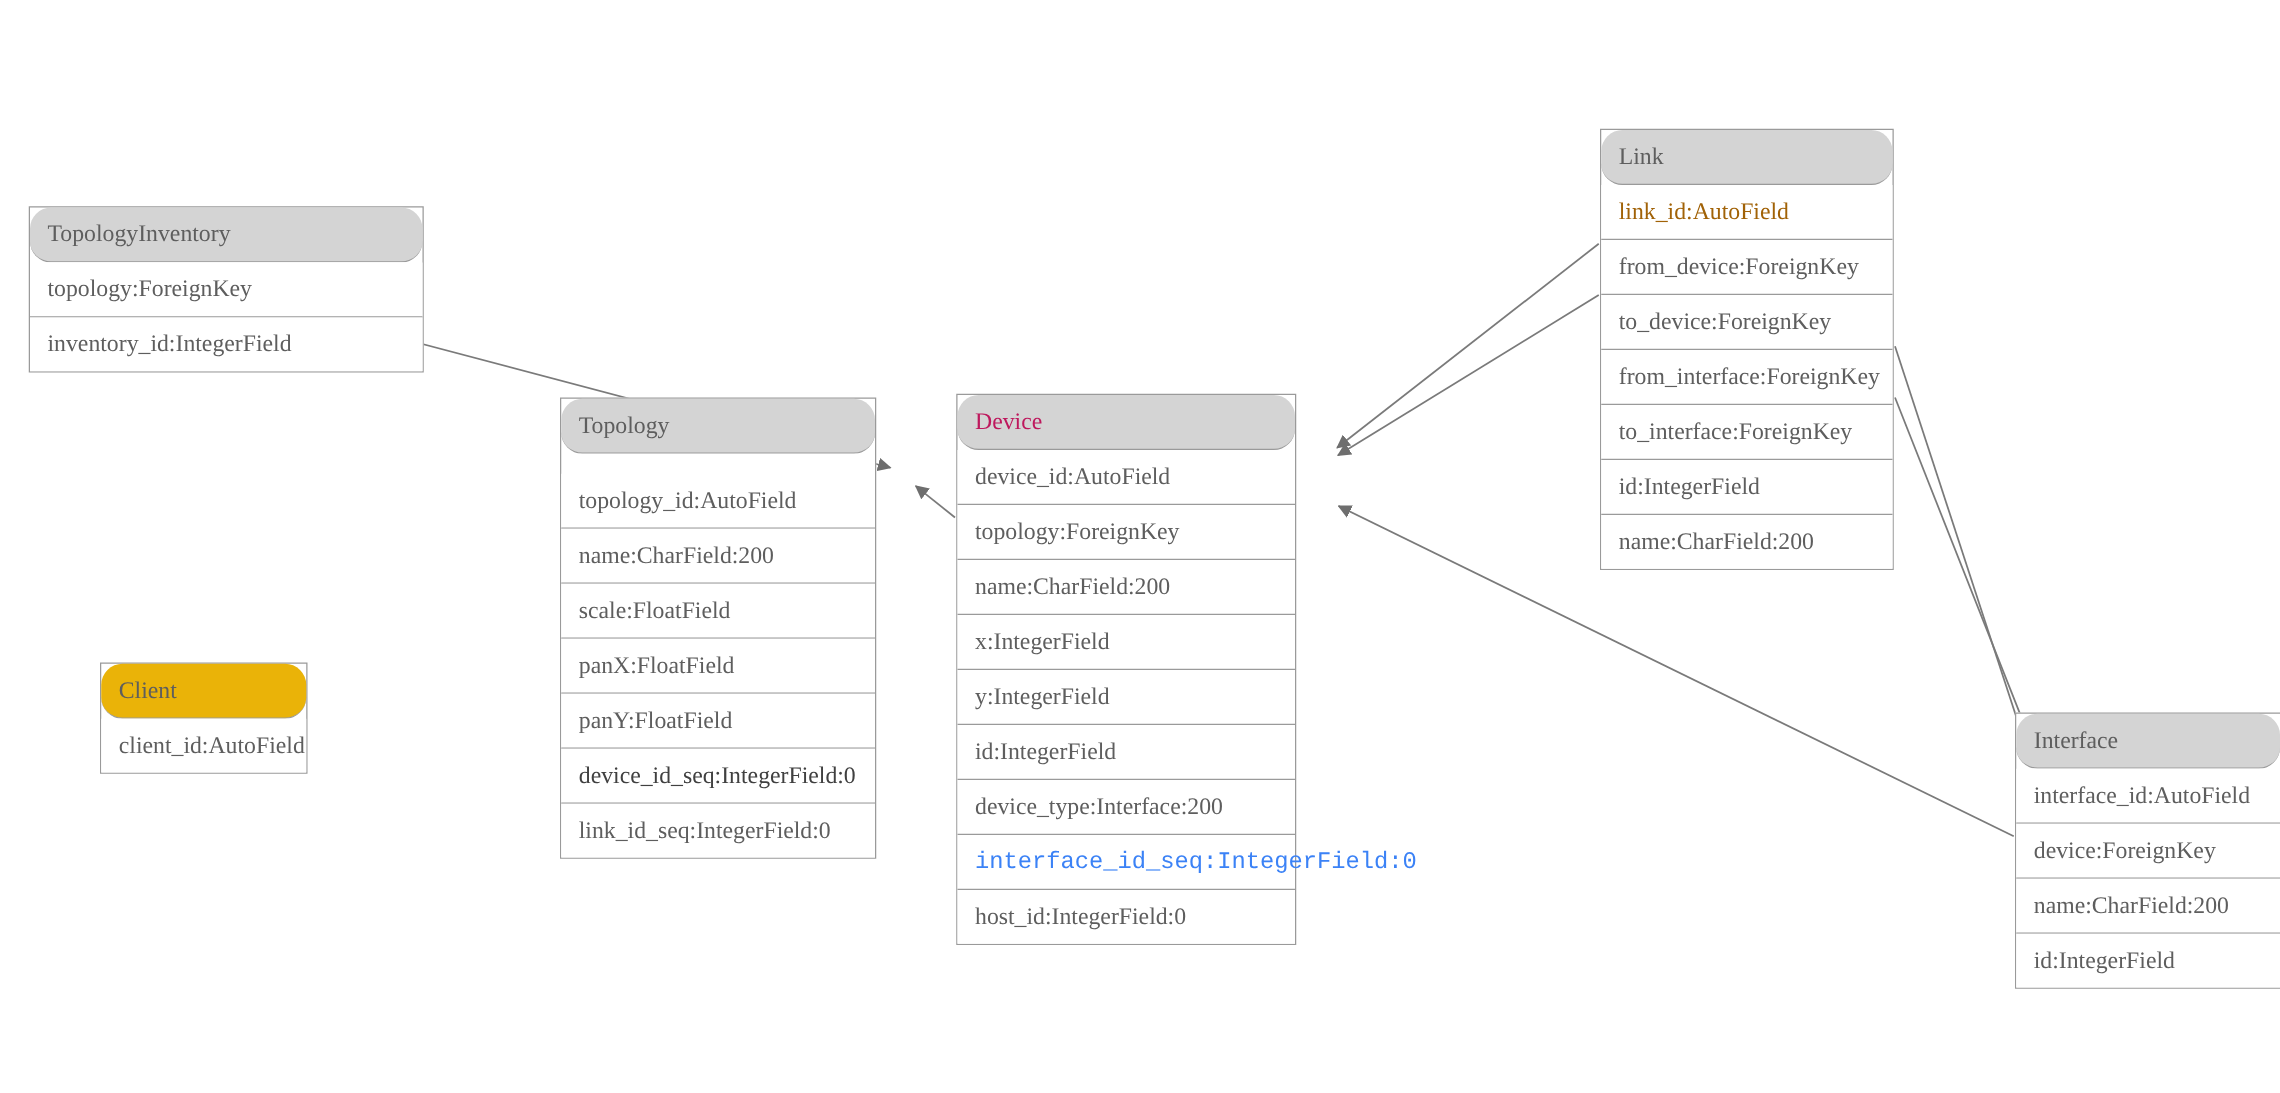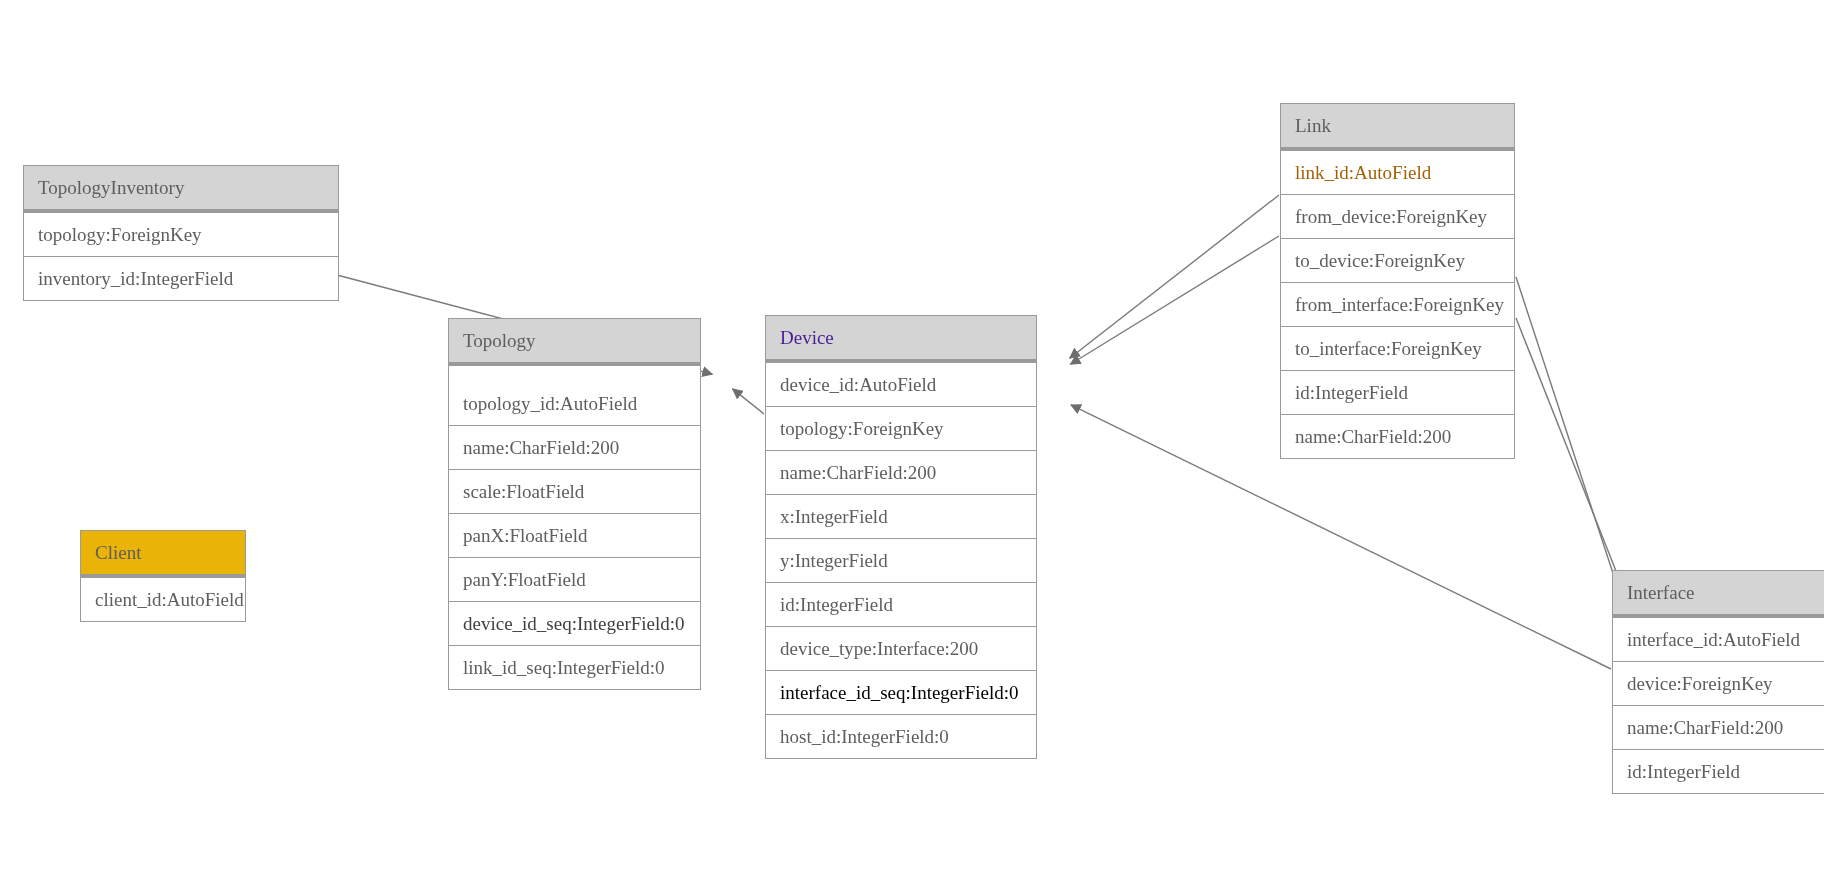--- a/index.html
+++ b/index.html
@@ -29,26 +29,27 @@
   .entity {
     position: absolute;
     box-sizing: border-box;
     border: 1px solid #9a9a9a;
     background: #ffffff;
     z-index: 5;
   }
   .entity-header {
     box-sizing: border-box;
     background: #d4d4d4;
-    border-bottom: 4px solid #1d4ed8;
+    border-bottom: 1px solid #1d4ed8;
     color: #5e5e5e;
     font-size: 19px;
     line-height: 1;
     padding: 12px 0 12px 14px;
     white-space: nowrap;
+    border-radius: 17px;
   }
   .entity-rows {
     display: block;
   }
   .entity-row {
     box-sizing: border-box;
     border-bottom: 1px solid #9a9a9a;
     color: #5e5e5e;
     font-size: 19px;
     line-height: 1;
@@ -102,30 +103,30 @@
           <div class="entity-row" style="border-bottom-color: rgb(154, 154, 154); color: rgb(94, 94, 94); margin-top: 16px;">topology_id:AutoField</div>
           <div class="entity-row" style="border-bottom-color: rgb(154, 154, 154); color: rgb(94, 94, 94);">name:CharField:200</div>
           <div class="entity-row" style="border-bottom-color: rgb(154, 154, 154); color: rgb(94, 94, 94);">scale:FloatField</div>
           <div class="entity-row" style="border-bottom-color: rgb(154, 154, 154); color: rgb(94, 94, 94);">panX:FloatField</div>
           <div class="entity-row" style="border-bottom-color: rgb(154, 154, 154); color: rgb(94, 94, 94);">panY:FloatField</div>
           <div class="entity-row" style="border-bottom-color: rgb(154, 154, 154); color: #404040;">device_id_seq:IntegerField:0</div>
           <div class="entity-row" style="border-bottom-color: rgb(154, 154, 154); color: rgb(94, 94, 94);">link_id_seq:IntegerField:0</div>
         </div>
       </div>
       <div class="entity" style="left: 765px; top: 315px; width: 272px; border-color: rgb(154, 154, 154);">
-        <div class="entity-header" style="background: rgb(212, 212, 212); border-bottom-color: rgb(154, 154, 154); color: #4c1d95;">Device</div>
+        <div class="entity-header" style="background: rgb(212, 212, 212); border-bottom-color: rgb(154, 154, 154); color: #be185d;">Device</div>
         <div class="entity-rows">
           <div class="entity-row" style="border-bottom-color: rgb(154, 154, 154); color: rgb(94, 94, 94);">device_id:AutoField</div>
           <div class="entity-row" style="border-bottom-color: rgb(154, 154, 154); color: rgb(94, 94, 94);">topology:ForeignKey</div>
           <div class="entity-row" style="border-bottom-color: rgb(154, 154, 154); color: rgb(94, 94, 94);">name:CharField:200</div>
           <div class="entity-row" style="border-bottom-color: rgb(154, 154, 154); color: rgb(94, 94, 94);">x:IntegerField</div>
           <div class="entity-row" style="border-bottom-color: rgb(154, 154, 154); color: rgb(94, 94, 94);">y:IntegerField</div>
           <div class="entity-row" style="border-bottom-color: rgb(154, 154, 154); color: rgb(94, 94, 94);">id:IntegerField</div>
           <div class="entity-row" style="border-bottom-color: rgb(154, 154, 154); color: rgb(94, 94, 94);">device_type:Interface:200</div>
-          <div class="entity-row" style="border-bottom-color: rgb(154, 154, 154); color: #000000;">interface_id_seq:IntegerField:0</div>
+          <div class="entity-row" style="border-bottom-color: rgb(154, 154, 154); color: #3b82f6; font-family: Liberation Mono, monospace;">interface_id_seq:IntegerField:0</div>
           <div class="entity-row" style="border-bottom-color: rgb(154, 154, 154); color: rgb(94, 94, 94);">host_id:IntegerField:0</div>
         </div>
       </div>
       <div class="entity" style="left: 1280px; top: 103px; width: 235px; border-color: rgb(154, 154, 154);">
         <div class="entity-header" style="background: rgb(212, 212, 212); border-bottom-color: rgb(154, 154, 154); color: rgb(94, 94, 94);">Link</div>
         <div class="entity-rows">
           <div class="entity-row" style="border-bottom-color: rgb(154, 154, 154); color: #a16207;">link_id:AutoField</div>
           <div class="entity-row" style="border-bottom-color: rgb(154, 154, 154); color: rgb(94, 94, 94);">from_device:ForeignKey</div>
           <div class="entity-row" style="border-bottom-color: rgb(154, 154, 154); color: rgb(94, 94, 94);">to_device:ForeignKey</div>
           <div class="entity-row" style="border-bottom-color: rgb(154, 154, 154); color: rgb(94, 94, 94);">from_interface:ForeignKey</div>

